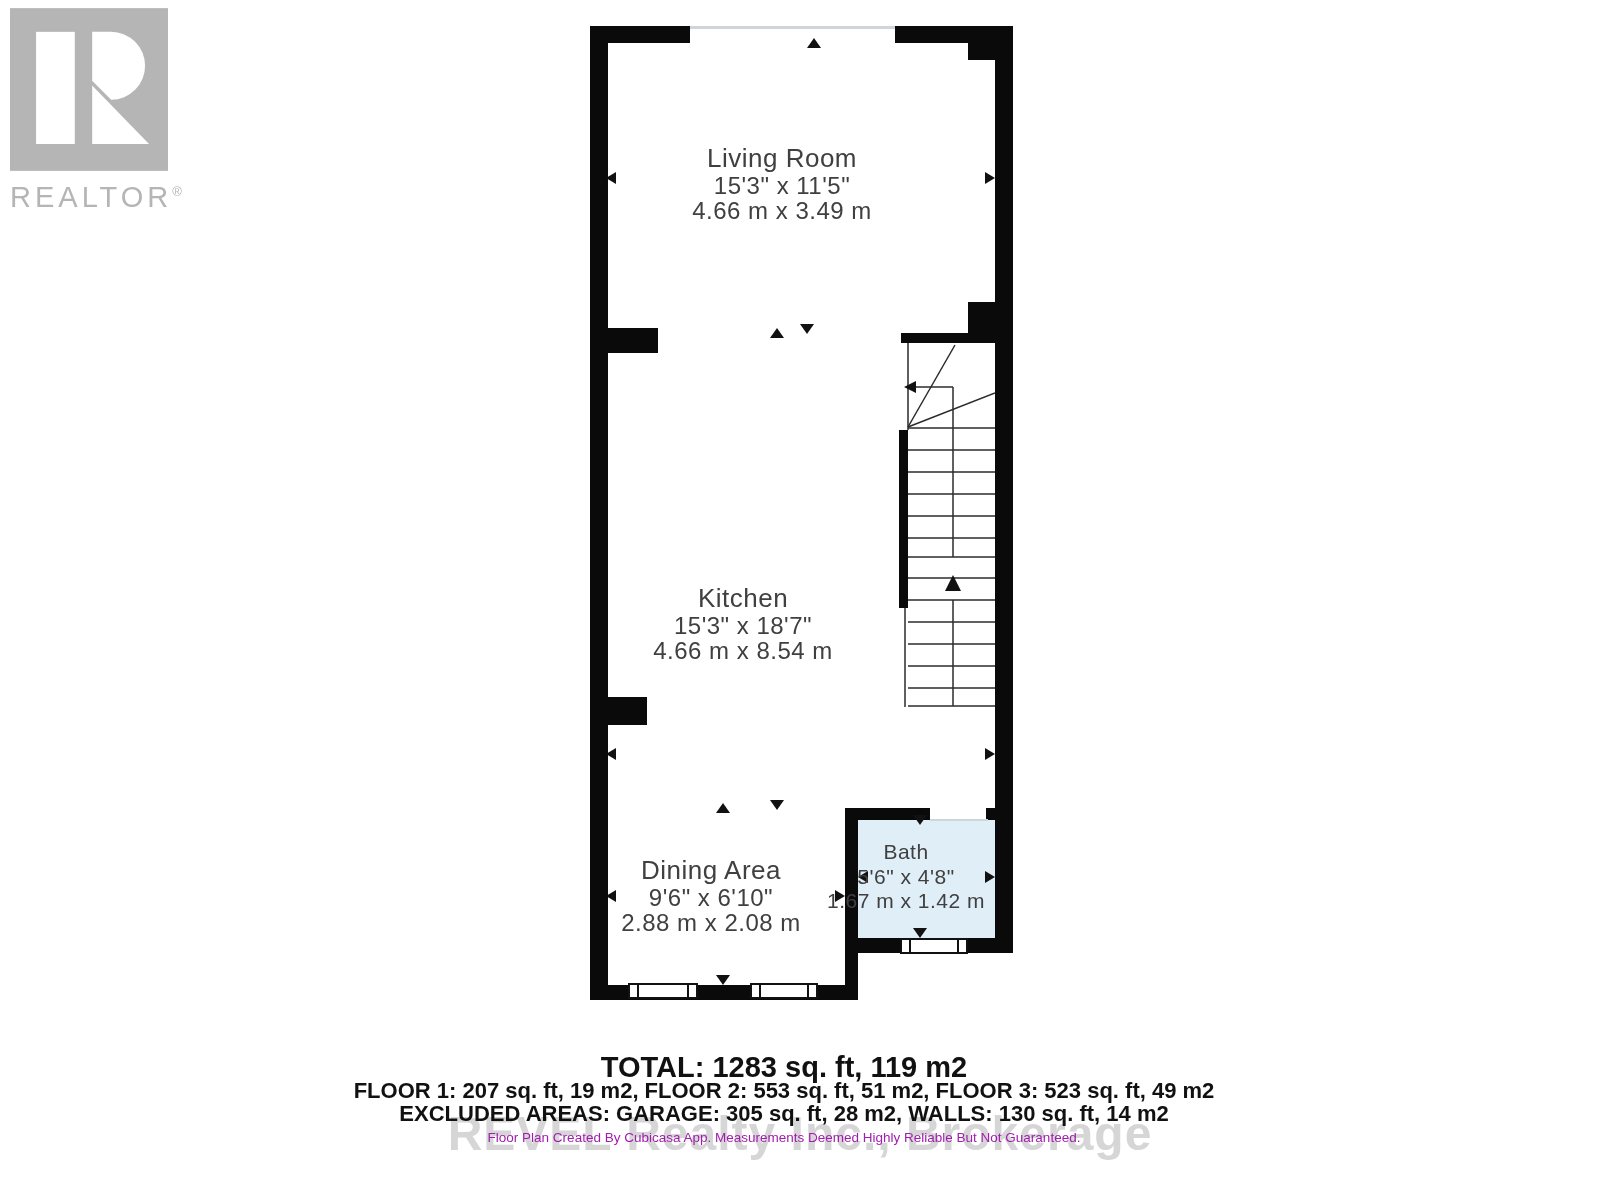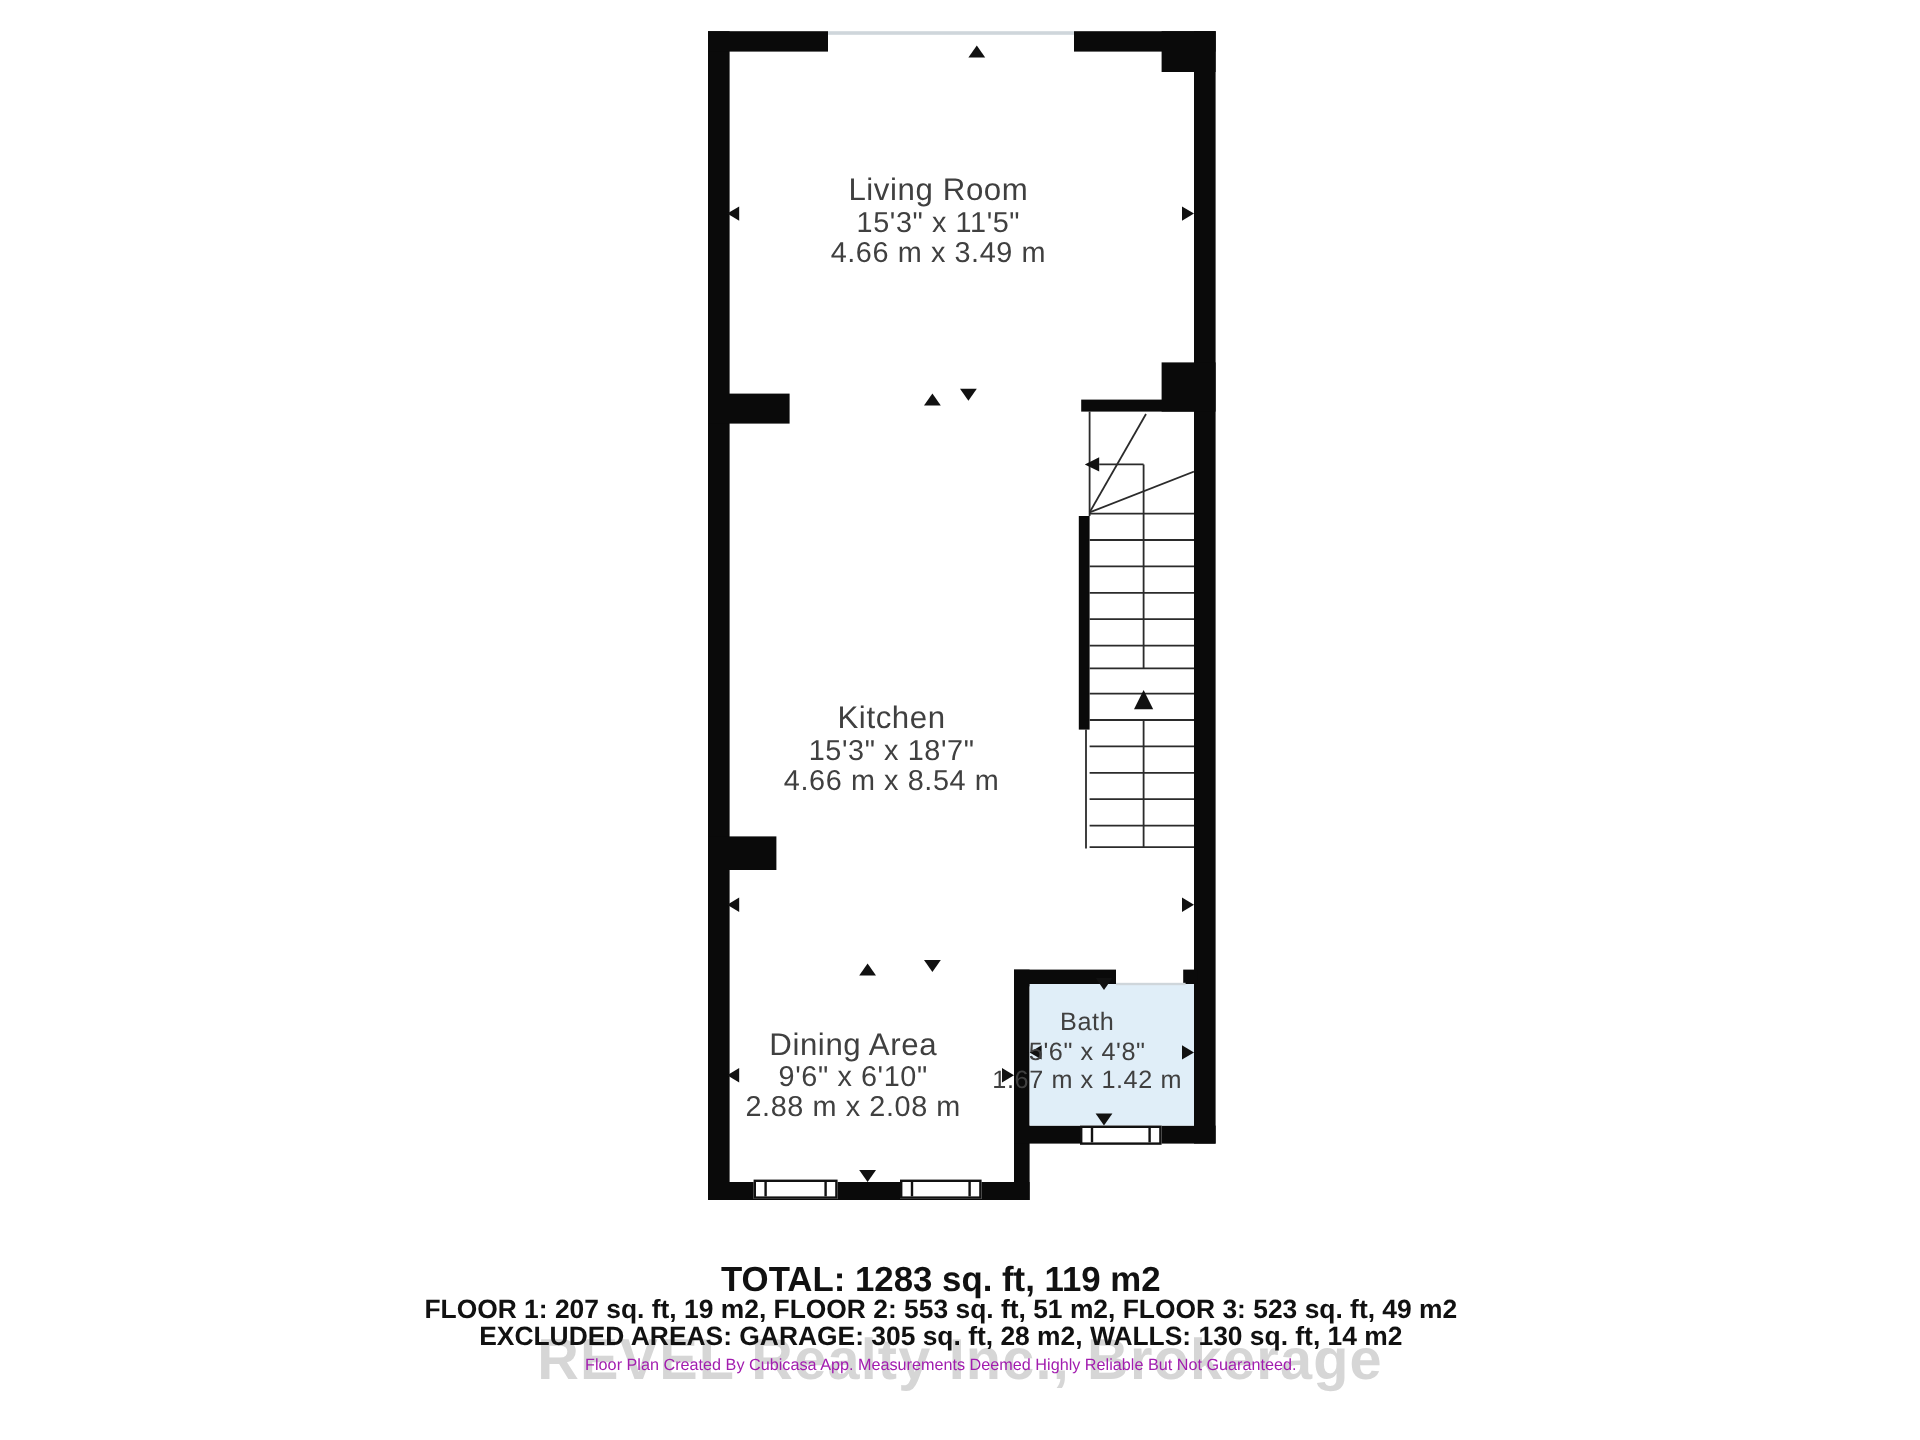--- a/index.html
+++ b/index.html
@@ -50,20 +50,29 @@
   .logo-text{margin-top:6px;font-size:29px;letter-spacing:4px;color:#b5b5b5;white-space:nowrap;}
   .logo-text sup{font-size:13px;letter-spacing:0;}
 
   svg.stairs{position:absolute;left:899px;top:333px;z-index:1;}
 </style>
 </head>
 <body>
 
 <div class="canvas">
 
+  <div class="logo">
+    <svg width="158" height="163" viewBox="0 0 100 103">
+      <rect x="0" y="0" width="100" height="103" fill="#b5b5b5"></rect>
+      <rect x="16.5" y="15" width="24.5" height="71" fill="#ffffff"></rect>
+      <path d="M52,15 L64,15 A21.5,21.5 0 1 1 64,58 L52,46 Z" fill="#ffffff"></path>
+      <polygon points="52,49 88,86 52,86" fill="#ffffff"></polygon>
+    </svg>
+    <div class="logo-text"><span>REALTOR</span><sup>®</sup></div>
+  </div>
 
   <div class="wall" style="left:590px;top:26px;width:18px;height:974px"></div>
   <div class="wall" style="left:590px;top:26px;width:100px;height:17px"></div>
   <div class="thinline" style="left:690px;top:26px;width:205px;height:3px"></div>
   <div class="wall" style="left:895px;top:26px;width:118px;height:17px"></div>
   <div class="wall" style="left:968px;top:26px;width:45px;height:34px"></div>
   <div class="wall" style="left:995px;top:26px;width:18px;height:927px"></div>
   <div class="wall" style="left:968px;top:302px;width:45px;height:41px"></div>
   <div class="wall" style="left:901px;top:333px;width:94px;height:10px"></div>
   <div class="wall" style="left:590px;top:328px;width:68px;height:25px"></div>

